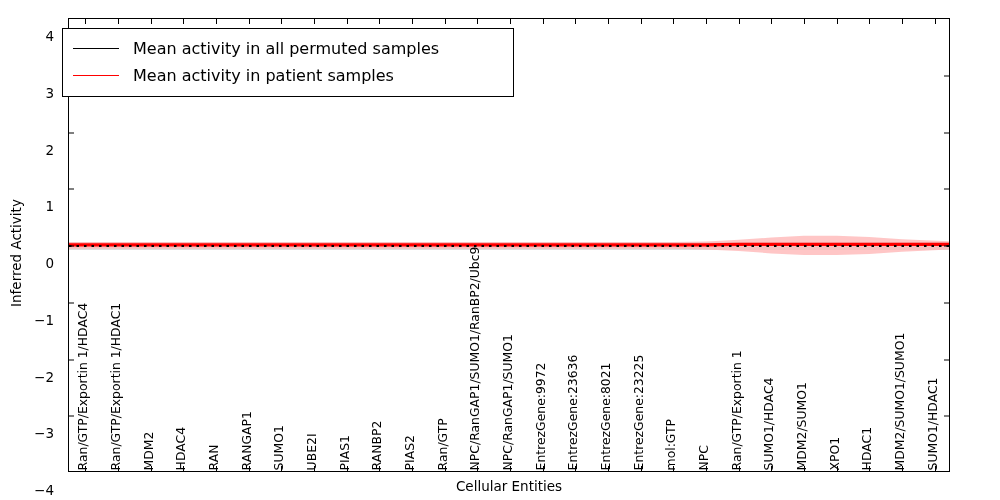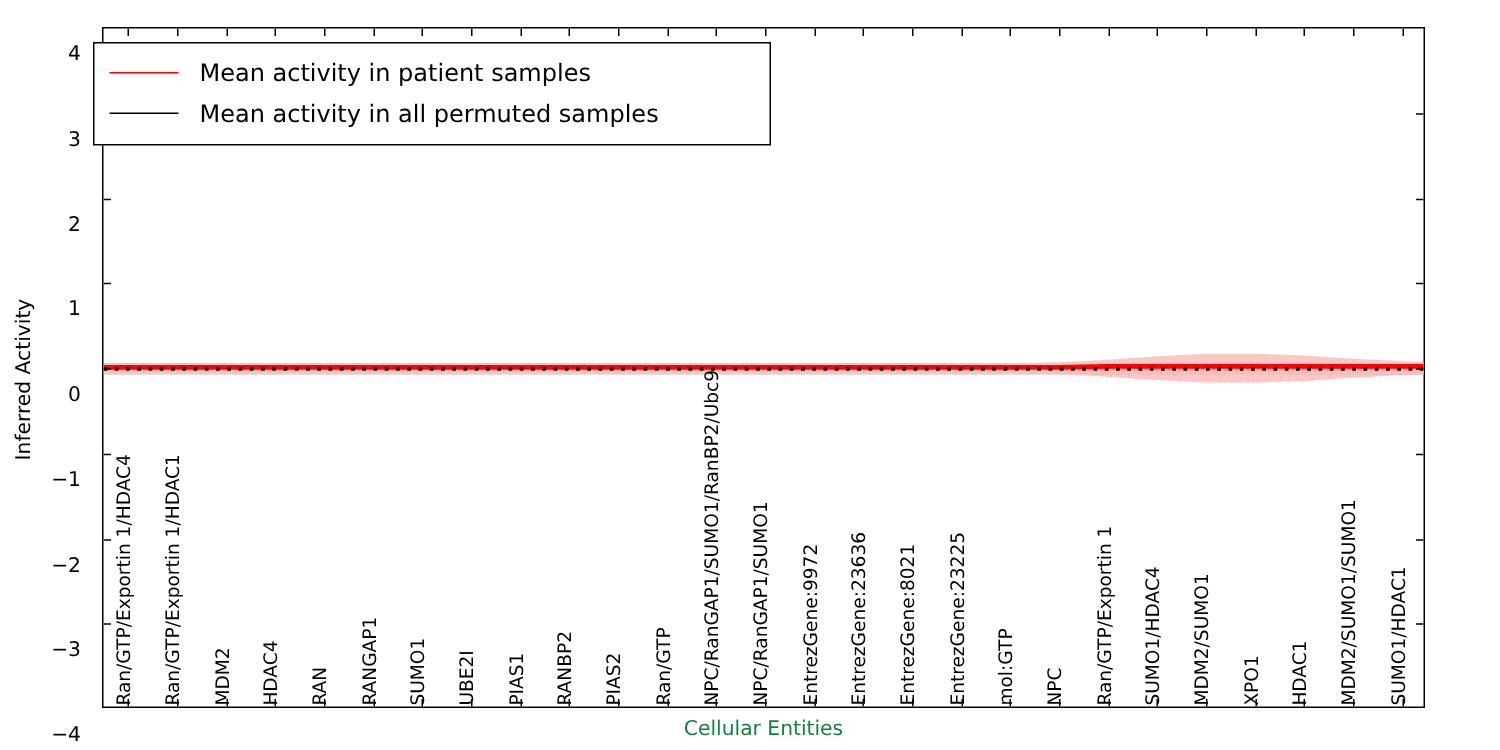--- a/index.html
+++ b/index.html
@@ -122,21 +122,21 @@
     white-space: nowrap;
     line-height: 1;
   }
   #xlabel {
     position: absolute;
     left: 68px;
     top: 478px;
     width: 882px;
     text-align: center;
     font-size: 13.5px;
-    color: #15803d;
+    color: #000000;
     white-space: nowrap;
   }
   #svg-data {
     position: absolute;
     left: 0; top: 0;
     width: 882px;
     height: 454px;
   }
   
   #legend {
@@ -295,22 +295,22 @@
       <div class="xtick-label" style="left: 772.667px;">XPO1</div>
       <div class="xtick-label" style="left: 805.333px;">HDAC1</div>
       <div class="xtick-label" style="left: 838px;">MDM2/SUMO1/SUMO1</div>
       <div class="xtick-label" style="left: 870.667px;">SUMO1/HDAC1</div>
     </div>
 
   <div id="xlabel">Cellular Entities</div>
 
   <div id="legend">
     <div class="legend-row">
+      <span class="legend-swatch black"></span>
+      <span class="legend-text">Mean activity in all permuted samples</span>
+    </div>
+    <div class="legend-row">
       <span class="legend-swatch red"></span>
       <span class="legend-text">Mean activity in patient samples</span>
     </div>
-    <div class="legend-row">
-      <span class="legend-swatch black"></span>
-      <span class="legend-text">Mean activity in all permuted samples</span>
-    </div>
   </div>
 
 </div>
 
 </body></html>

